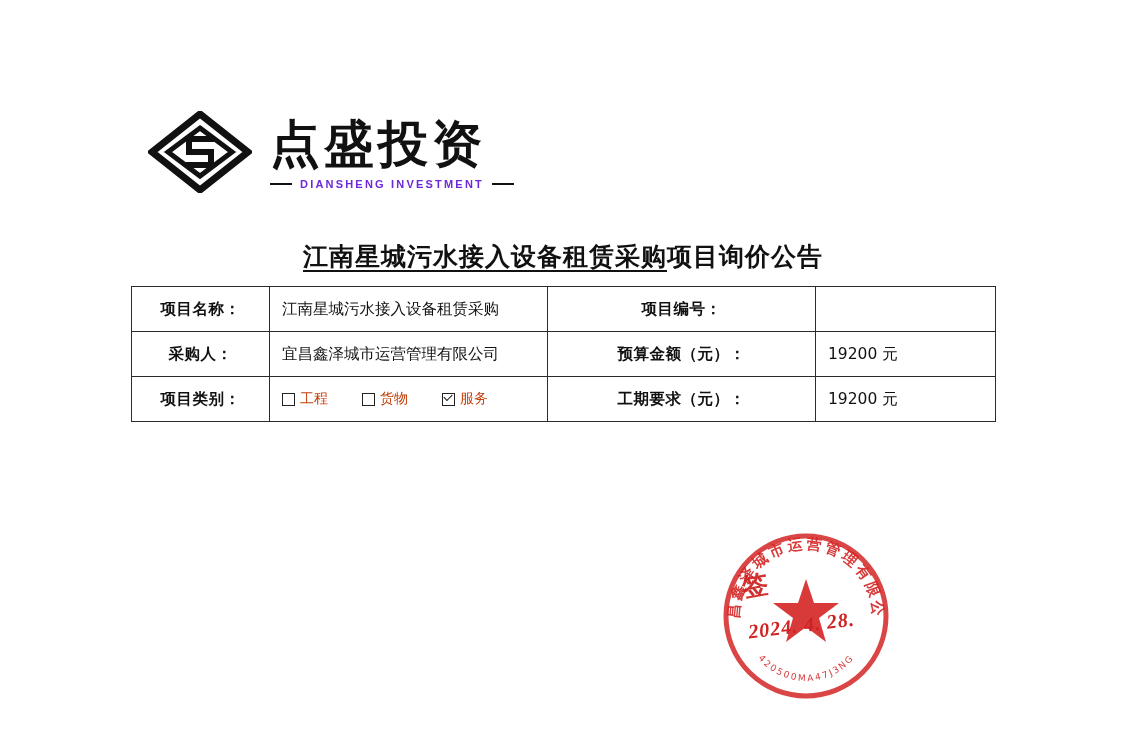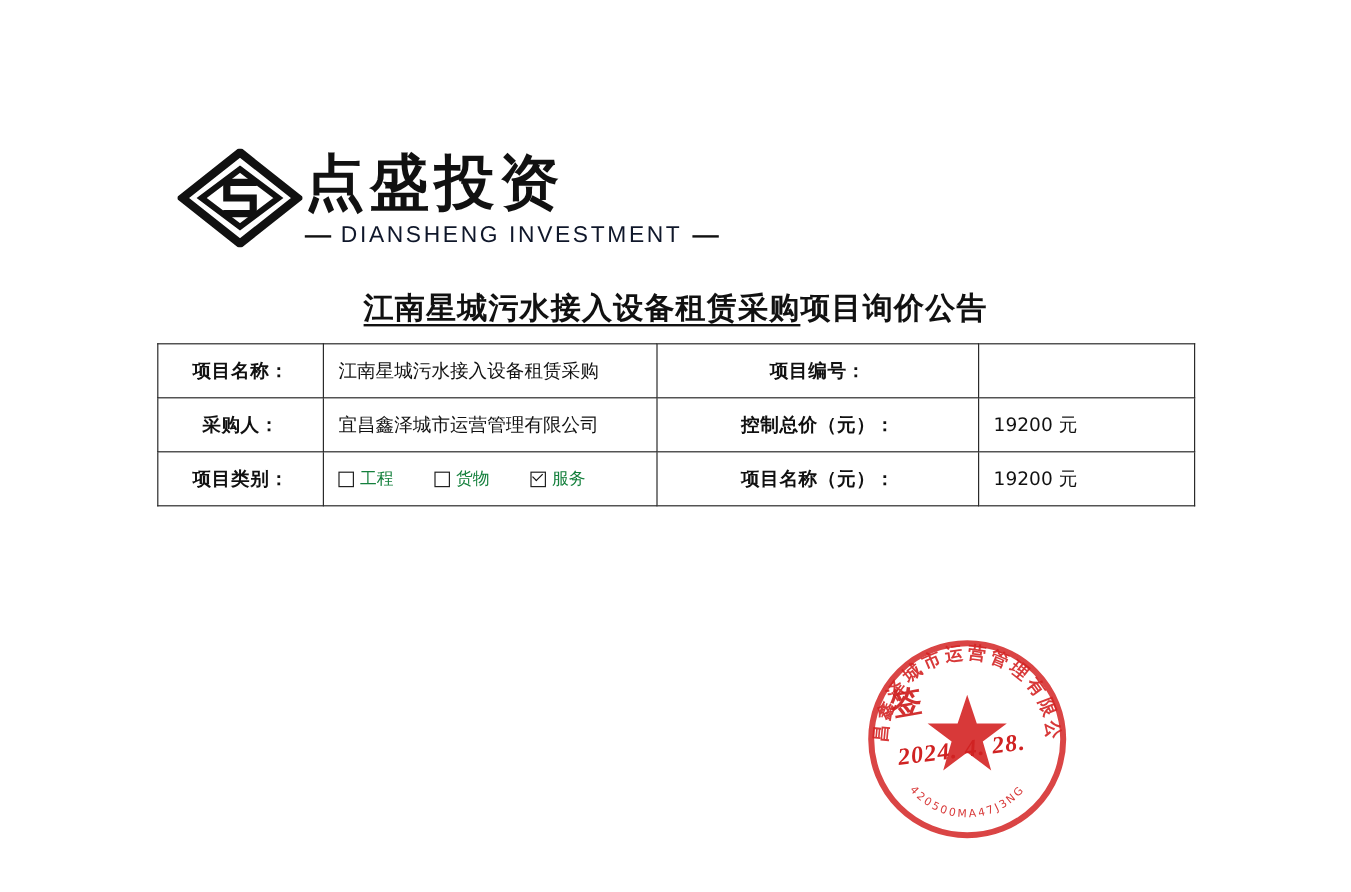--- a/index.html
+++ b/index.html
@@ -19,24 +19,24 @@
   .page {
     position: relative;
     width: 1126px;
     height: 743px;
   }
 
   
   .letterhead {
     position: absolute;
     left: 148px;
-    top: 122px;
+    top: 111px;
     display: flex;
     align-items: center;
-    gap: 2px;
+    gap: 18px;
   }
   .logo-mark {
     width: 104px;
     height: 82px;
     position: relative;
   }
   .logo-mark svg { display: block; }
 
   .logo-text-block {
     display: flex;
@@ -60,24 +60,24 @@
     width: 100%;
   }
   .logo-rule {
     height: 2px;
     background: #111111;
     flex: 1 1 auto;
     min-width: 22px;
   }
   .logo-en {
     font-family: "Liberation Sans", sans-serif;
-    font-size: 19px;
-    font-weight: normal;
+    font-size: 11px;
+    font-weight: bold;
     letter-spacing: 2.2px;
-    color: #0f172a;
+    color: #6d28d9;
     white-space: nowrap;
   }
 
   
   .doc-title {
     position: absolute;
     left: 0;
     top: 240px;
     width: 1126px;
     text-align: center;
@@ -133,21 +133,21 @@
     align-items: center;
     gap: 34px;
     padding-left: 12px;
     font-size: 14px;
   }
   .cb {
     display: inline-flex;
     align-items: center;
     gap: 5px;
     white-space: nowrap;
-    color: #15803d;
+    color: #c2410c;
   }
   .cb .box {
     display: inline-block;
     width: 11px;
     height: 11px;
     border: 1px solid #222;
     position: relative;
   }
   .cb.checked .box::after {
     content: "";
@@ -253,42 +253,42 @@
     <tbody>
       <tr>
         <td class="label">项目名称：</td>
         <td class="value">江南星城污水接入设备租赁采购</td>
         <td class="label">项目编号：</td>
         <td class="value"></td>
       </tr>
       <tr>
         <td class="label">采购人：</td>
         <td class="value">宜昌鑫泽城市运营管理有限公司</td>
-        <td class="label">控制总价（元）：</td>
+        <td class="label">预算金额（元）：</td>
         <td class="value">19200 元</td>
       </tr>
       <tr>
         <td class="label">项目类别：</td>
         <td>
           <div class="checkbox-row">
             <span class="cb">
               <span class="box"></span>
               <span>工程</span>
             </span>
             <span class="cb">
               <span class="box"></span>
               <span>货物</span>
             </span>
             <span class="cb checked">
               <span class="box"></span>
               <span>服务</span>
             </span>
           </div>
         </td>
-        <td class="label">项目名称（元）：</td>
+        <td class="label">工期要求（元）：</td>
         <td class="value">19200 元</td>
       </tr>
     </tbody>
   </table>
 
   <div class="seal">
     <svg width="186" height="186" viewBox="0 0 186 186" xmlns="http://www.w3.org/2000/svg">
       <defs>
         <path id="sealTop" d="M 26,93 A 67,67 0 0 1 160,93"></path>
         <path id="sealBottom" d="M 44,134 A 62,62 0 0 0 142,134"></path>

